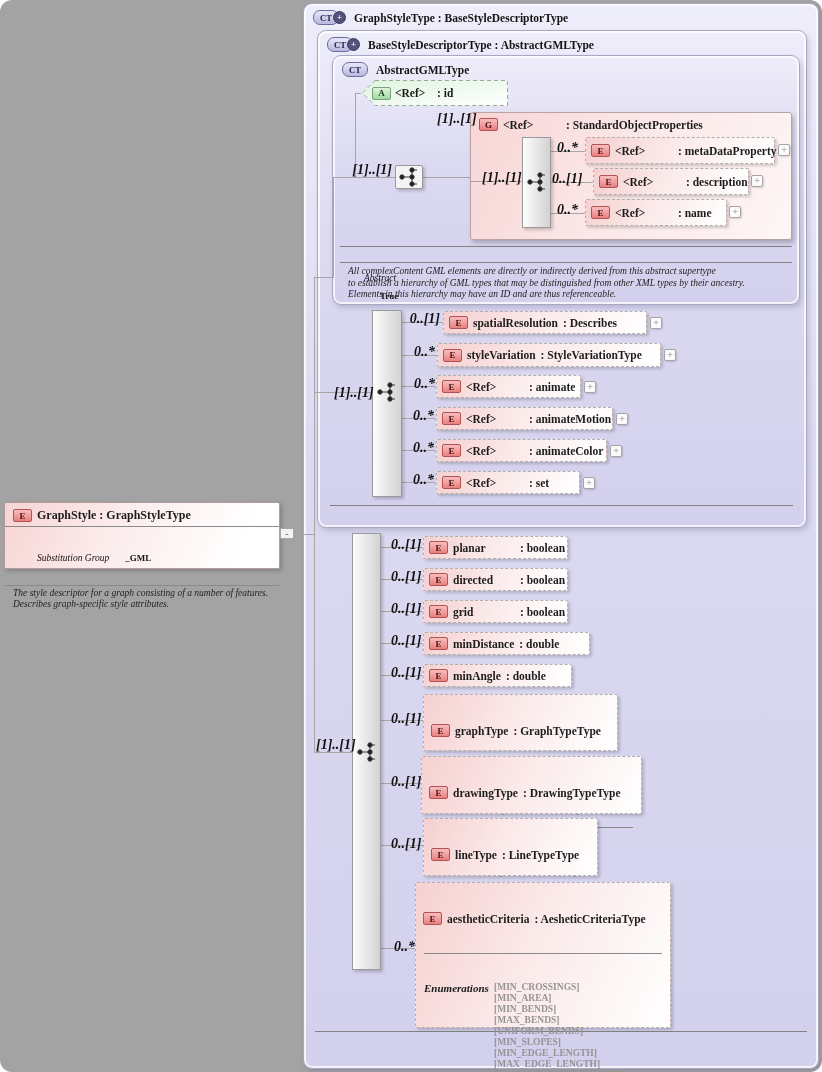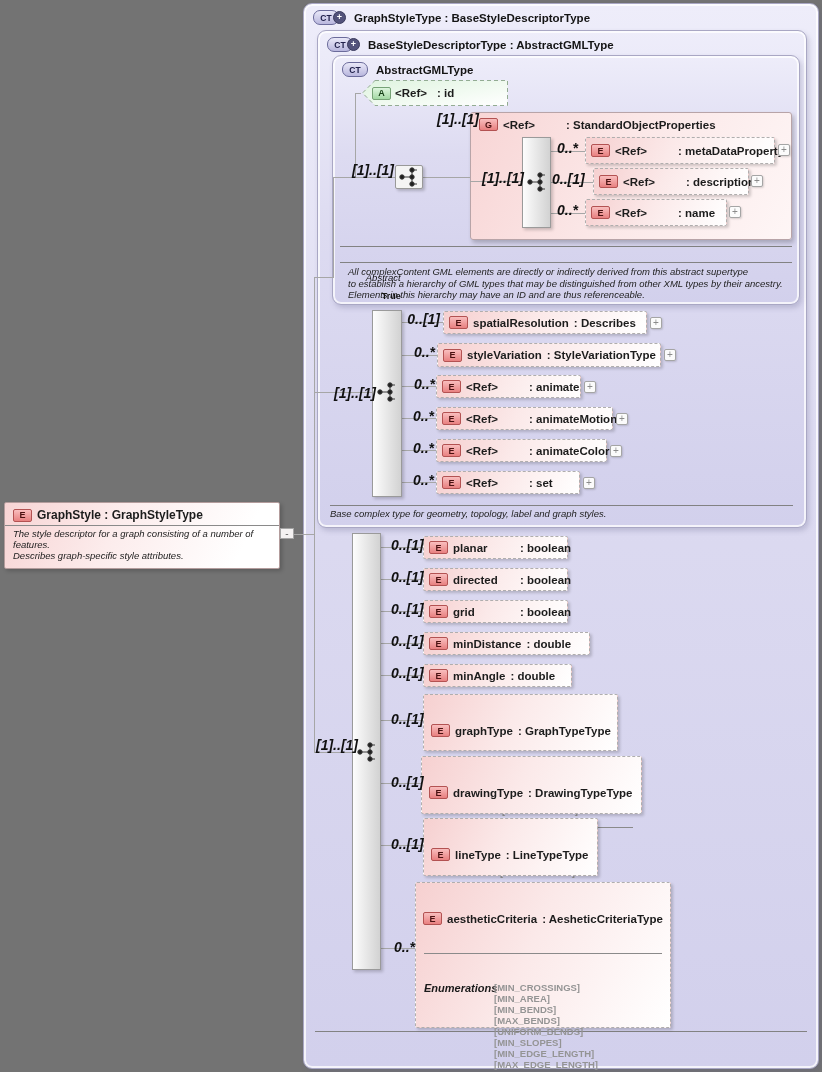--- a/index.html
+++ b/index.html
@@ -1,17 +1,17 @@
 <!DOCTYPE html>
 <html><head>
 <meta charset="utf-8">
 <style>
   html,body{margin:0;padding:0;background:#fff;}
-  #stage{position:relative;width:822px;height:1072px;background:#737373;
-         font-family:Liberation Sans, sans-serif;overflow:hidden;}
+  #stage{position:relative;width:822px;height:1072px;background:#a3a3a3;
+         font-family:Liberation Serif, serif;overflow:hidden;border-radius:12px;}
   
   .ctbox{position:absolute;border:1px solid #a9a7c4;border-radius:9px;
          background:linear-gradient(180deg,#eeedfa 0%,#dddbf1 40%,#d2d0ec 100%);
          box-shadow:inset 0 0 0 2px rgba(255,255,255,.75),2px 3px 5px rgba(90,90,130,.25);
          box-sizing:border-box;}
   .ct-head{position:absolute;left:9px;top:6px;display:flex;align-items:center;gap:8px;
            font-size:11.5px;font-weight:bold;color:#141414;white-space:pre;}
   .ct-pill{display:inline-flex;align-items:center;justify-content:center;width:24px;height:13px;
            border:1px solid #6b6b9b;border-radius:7px;color:#20204a;
            background:linear-gradient(180deg,#e9e8f8,#b9b7de);font-size:8.5px;font-weight:bold;flex:none;}
@@ -142,20 +142,23 @@
         <path d="M381,845 H423"></path>
         <path d="M381,948 H415"></path>
     </g>
   </svg>
 
   <div class="leftbox">
     <div class="btitle">
       <span class="badge e">E</span>
       <span>GraphStyle : GraphStyleType</span>
     </div>
+    <div class="lrow">
+      <span class="kv" style="position:static"><span class="lab">Substitution Group</span><span class="val">_GML</span></span>
+    </div>
     <div class="ldesc">The style descriptor for a graph consisting of a number of features.
 Describes graph-specific style attributes.</div>
   </div>
   <div class="minusbox" style="left:280px;top:528px">-</div>
 
   <div class="attr">
     <svg class="shape" width="148" height="26">
       <defs>
           <linearGradient id="ggrad" x1="0" y1="0" x2="1" y2="1">
         <stop offset="0" stop-color="#dff4df"></stop>
@@ -282,21 +285,20 @@
 
   <span class="card r" style="left:406px;top:472px;width:28px">0..*</span>
   <div class="el" style="left:436px;top:471px;width:144px;height:23px">
     <span class="badge e">E</span>
     <span class="mw58">&lt;Ref&gt;</span>
     <span>: set</span>
   </div>
   <div class="plusbox" style="left:583px;top:477px">+</div>
 
   <div class="sep" style="left:330px;top:505px;width:463px"></div>
-  <div class="note" style="left:330px;top:508px;width:460px">Base complex type for geometry, topology, label and graph styles.</div>
 
   <div class="vbar" style="left:352px;top:533px;width:29px;height:437px"></div>
   <svg class="seqglyph" style="left:353px;top:740px" viewBox="0 0 28 24">
     <g stroke="#3a3a3a" fill="#1e1e1e">
         <path d="M7,12 H17 M17,5 V19 M17,5 H22 M17,19 H22" fill="none"></path>
     <circle cx="7" cy="12" r="2.2"></circle>
         <circle cx="17" cy="5" r="2.2"></circle>
         <circle cx="17" cy="12" r="2.2"></circle>
         <circle cx="17" cy="19" r="2.2"></circle>
       </g>

